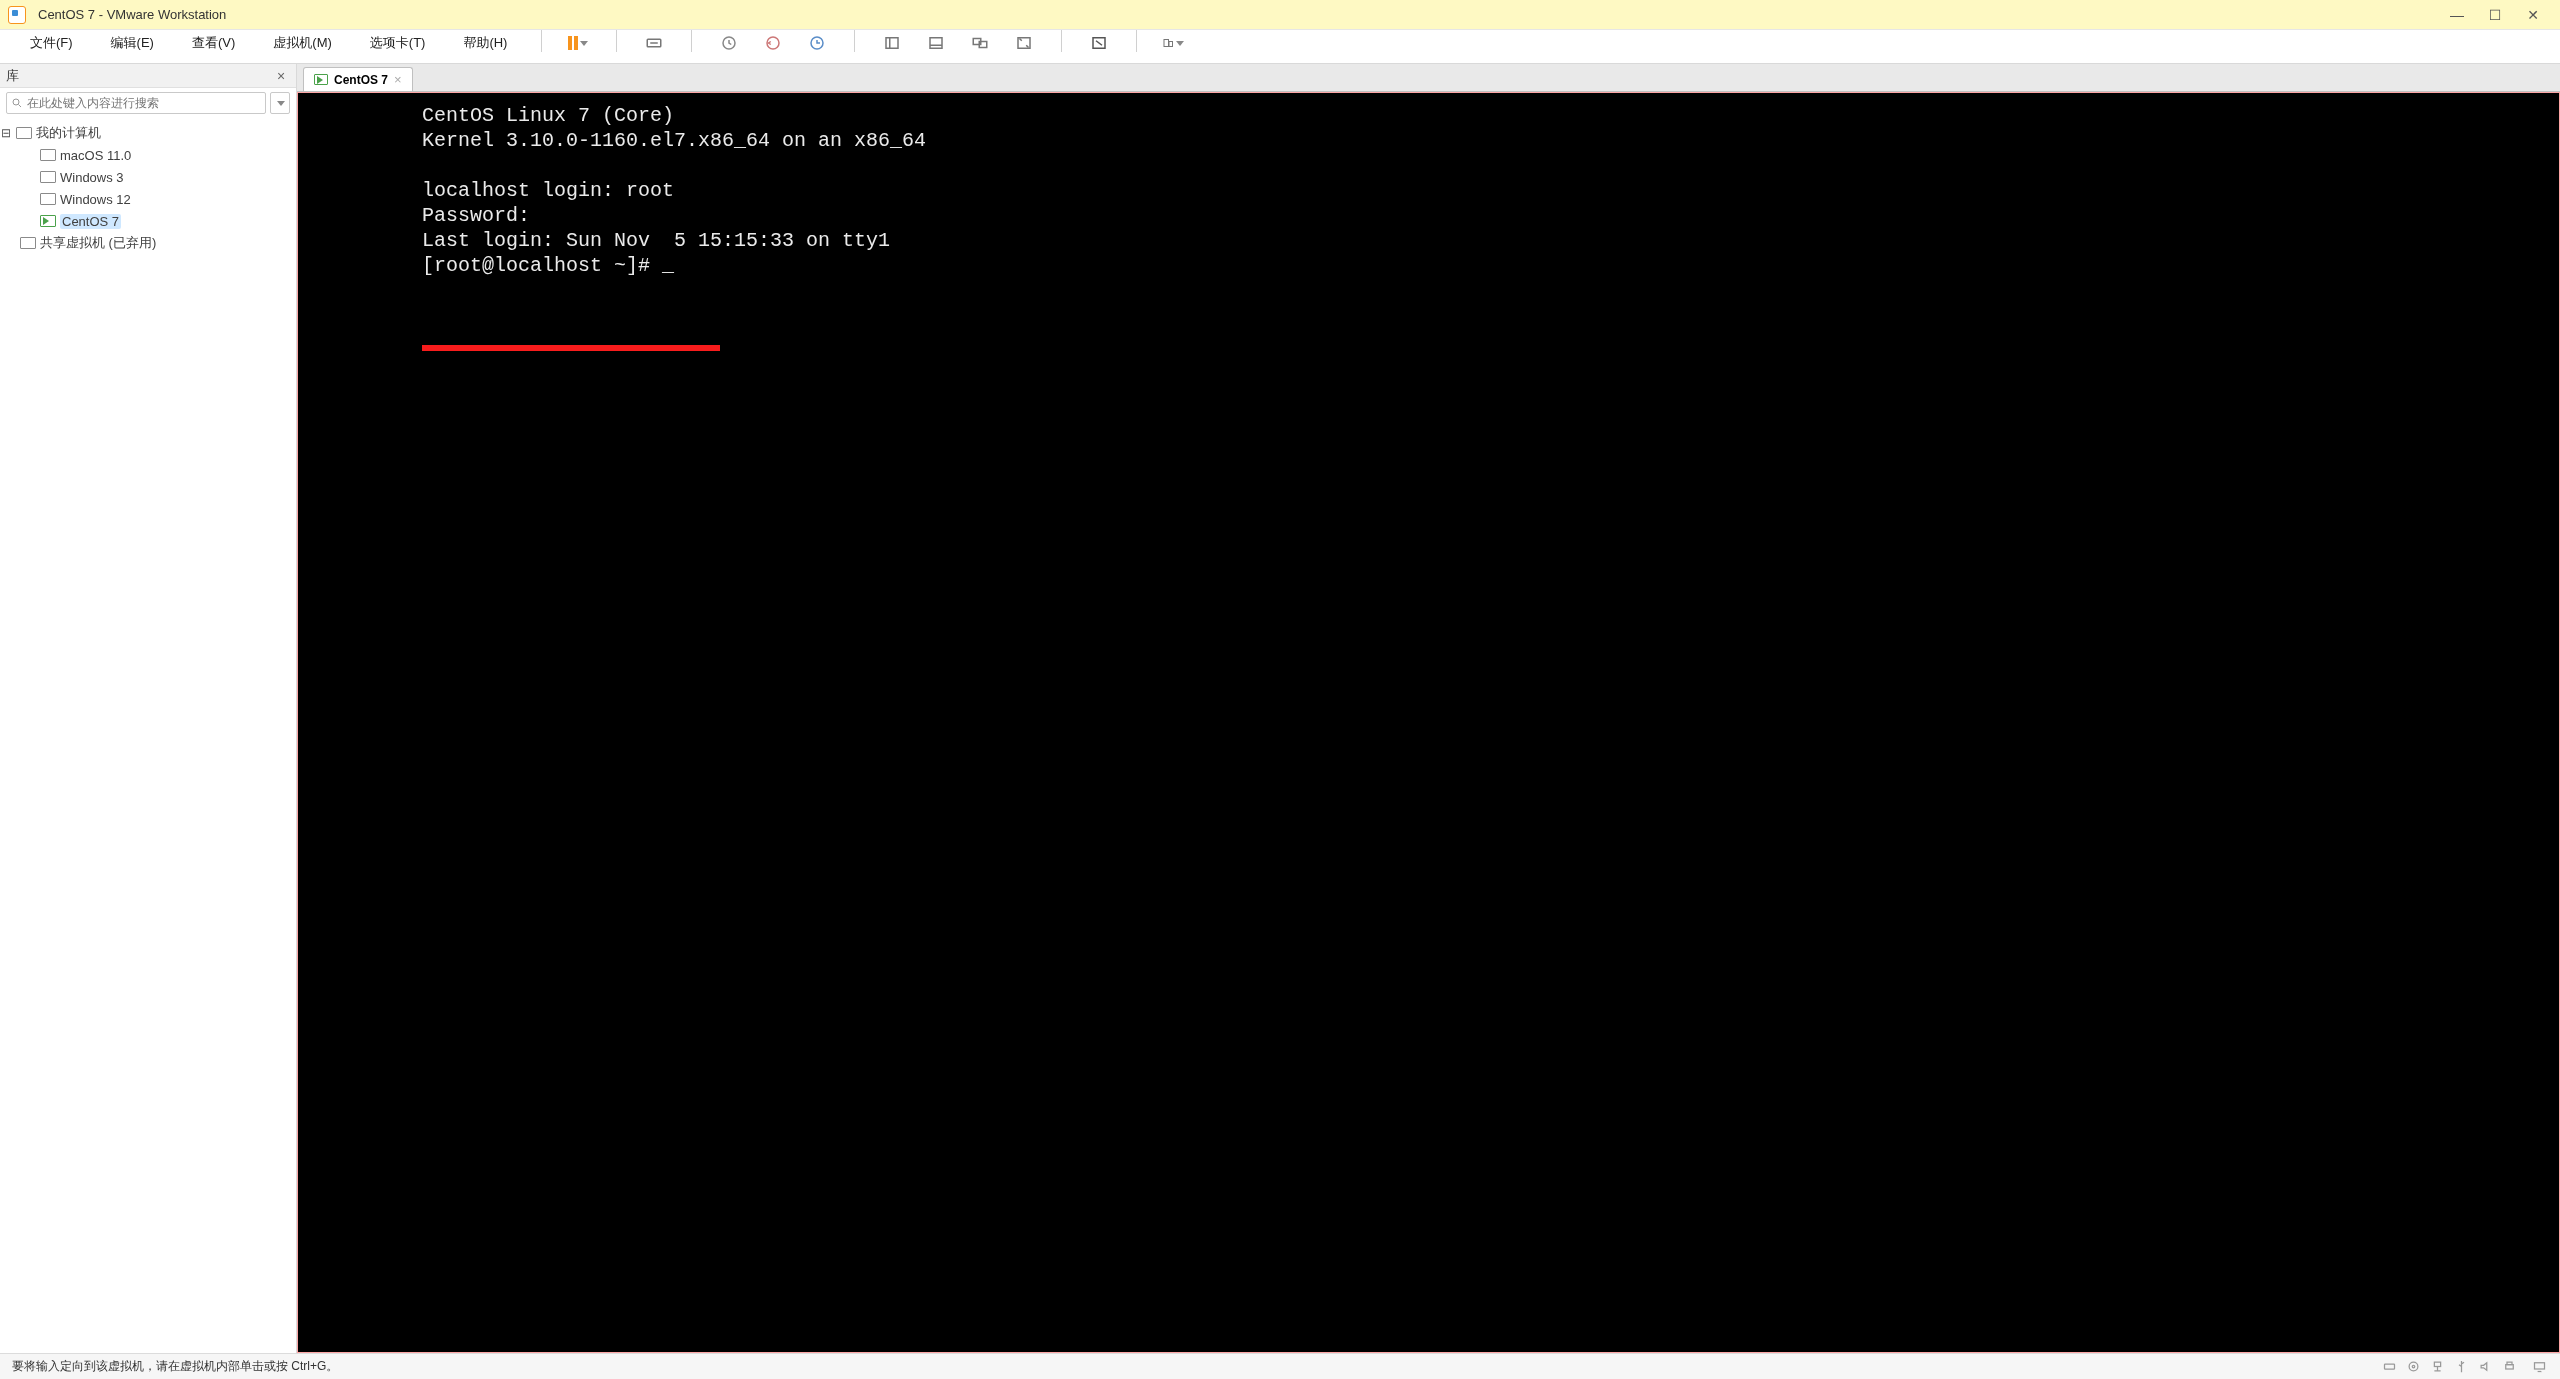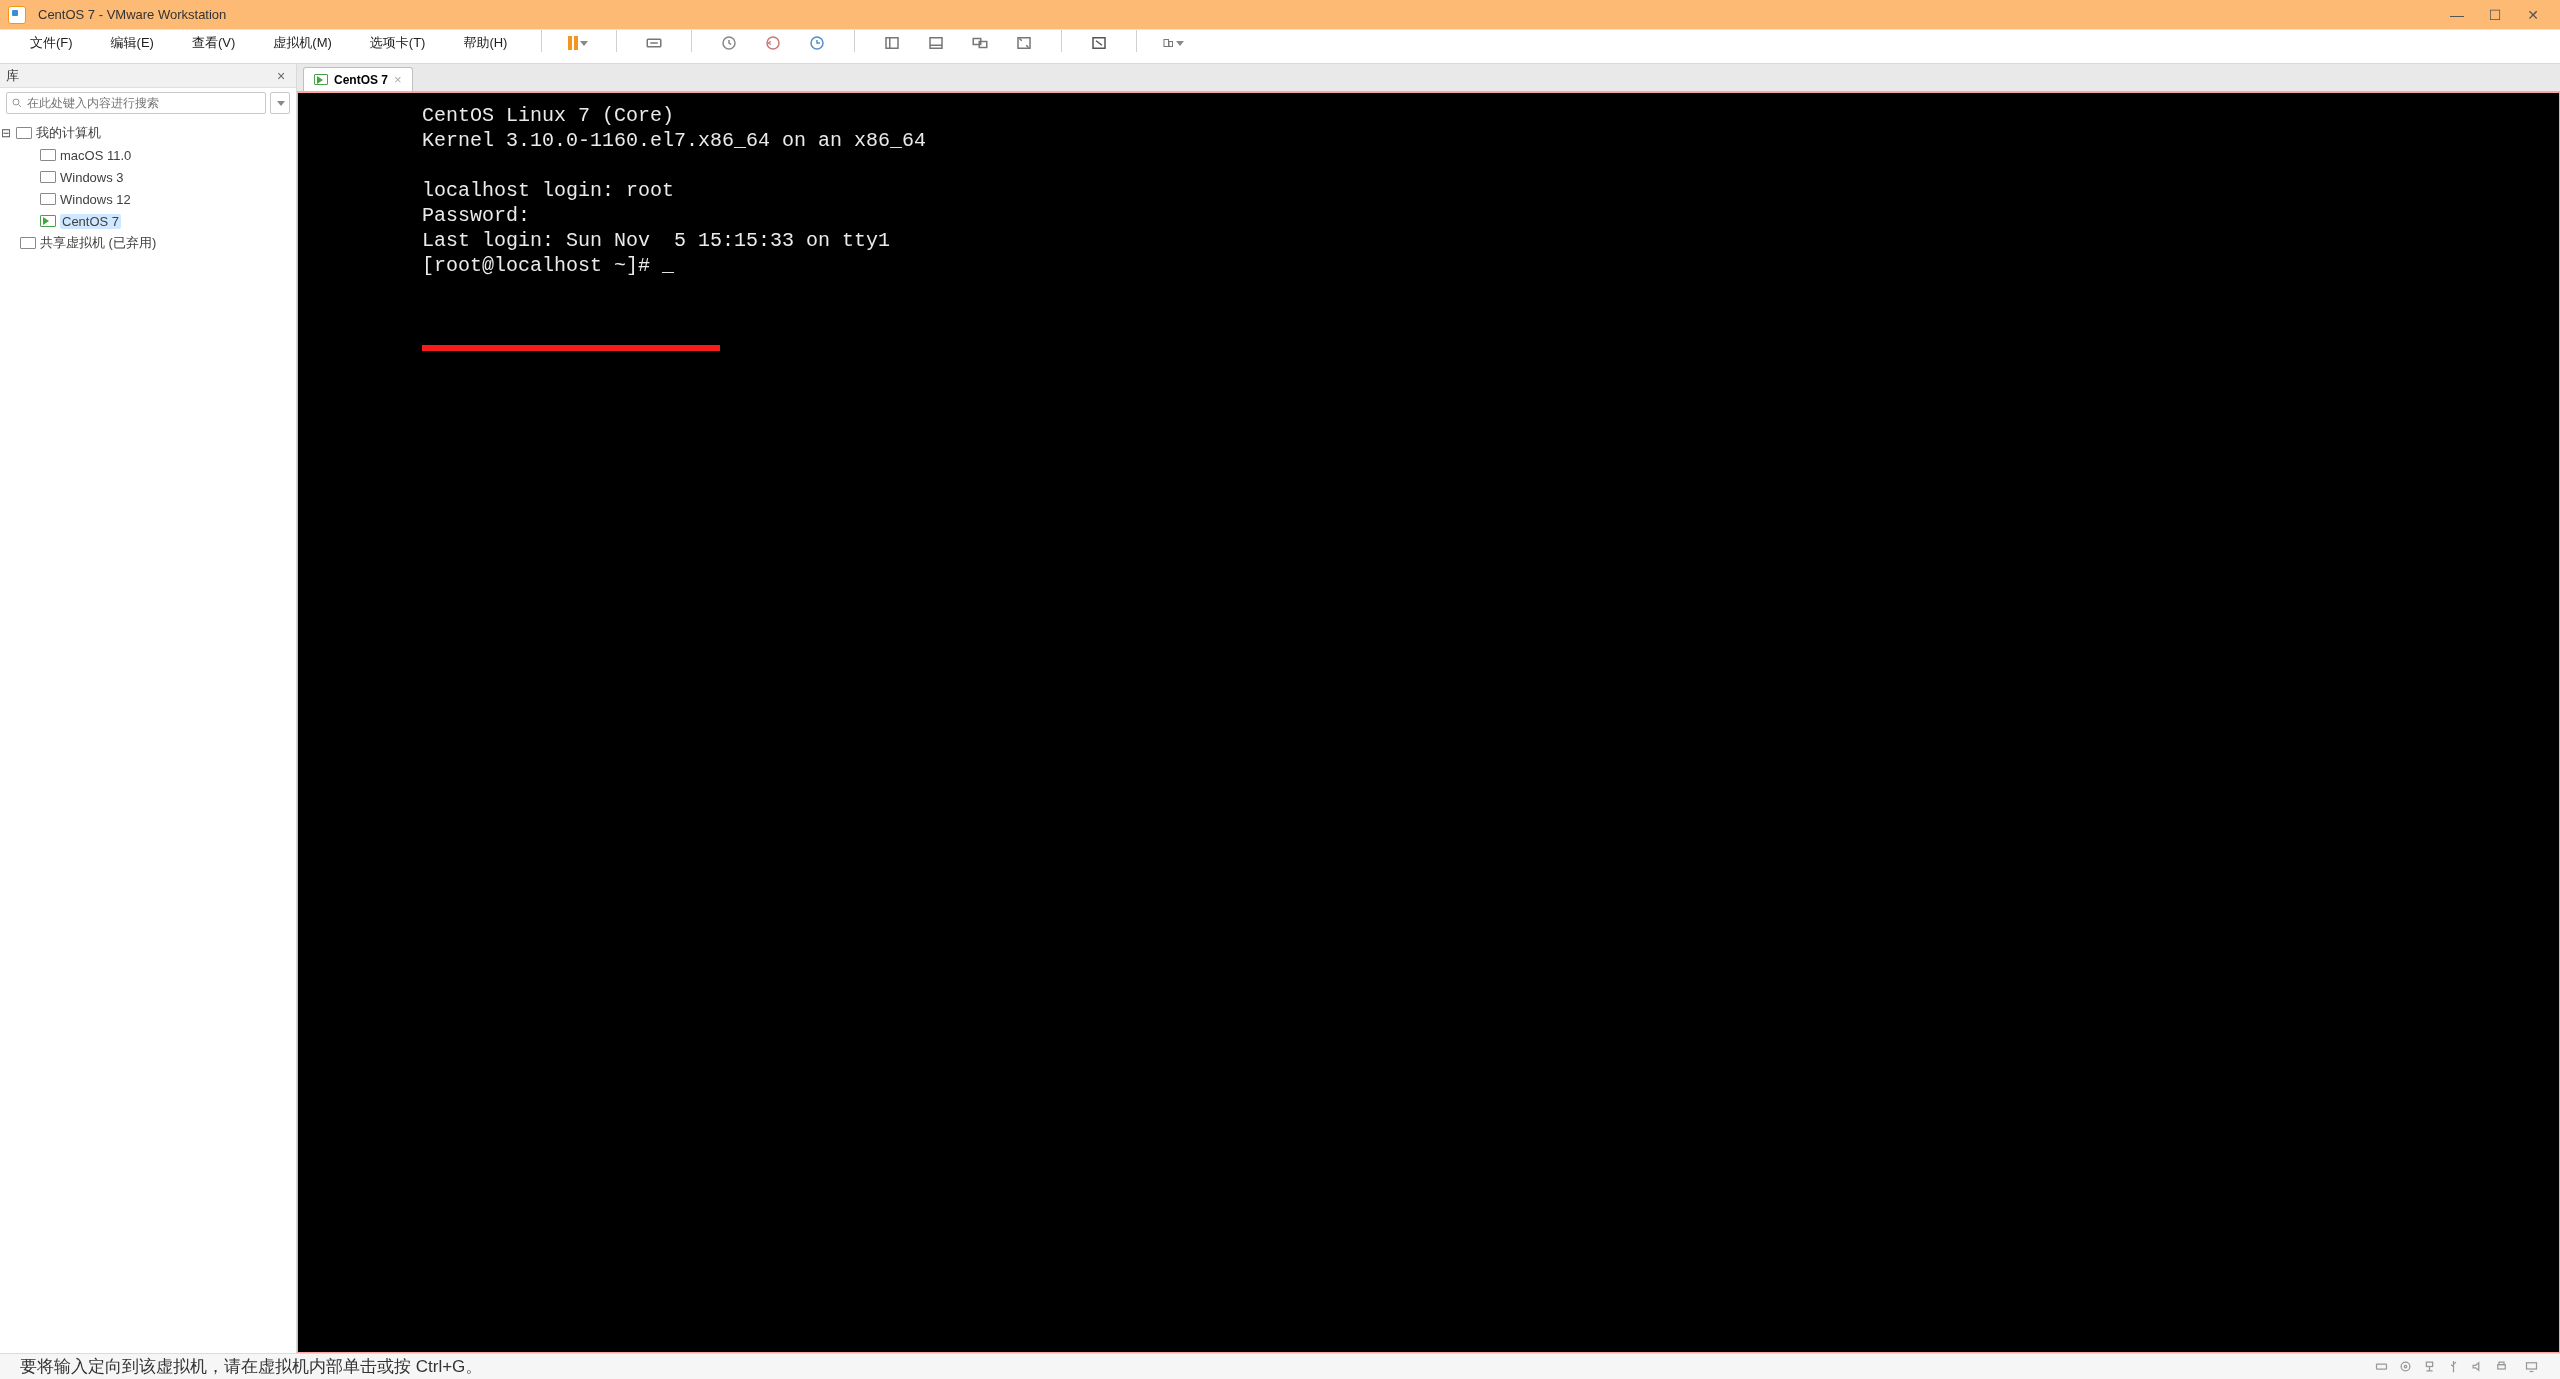--- a/index.html
+++ b/index.html
@@ -13,21 +13,21 @@
     overflow: hidden;
     display: flex;
     flex-direction: column;
   }
   
   .titlebar {
     height: 30px;
     display: flex;
     align-items: center;
     padding: 4px 8px;
-    background: #fdba74;
+    background: #fef9c3;
     border-bottom: 1px solid #e6e6e6;
   }
   .titlebar .app-icon {
     width: 18px; height: 18px;
     background: #fff;
     border: 1.5px solid #f7941d;
     border-radius: 3px;
     position: relative;
     margin-right: 12px;
   }
@@ -173,23 +173,23 @@
     white-space: pre;
   }
   .cursor { display: inline-block; width: 10px; }
   .underline-red {
     position: absolute;
     height: 6px; background: #f71c1c;
     left: 124px; width: 298px;
   }
   
   .statusbar {
-    height: 26px; display: flex; align-items: center; padding: 0 20px;
+    height: 26px; display: flex; align-items: center; padding: 0 12px;
     background: #f6f6f6; border-top: 1px solid #dcdcdc;
-    font-size: 17px; color: #333; gap: 6px;
+    font-size: 12px; color: #333; gap: 6px;
   }
   .statusbar .spacer { flex: 1; }
   .st-ic {
     width: 18px; height: 18px; display: inline-flex; align-items: center; justify-content: center;
     color: #888; cursor: pointer;
   }
   .svg-sm { width: 15px; height: 15px; }
 </style>
 </head>
 <body>

